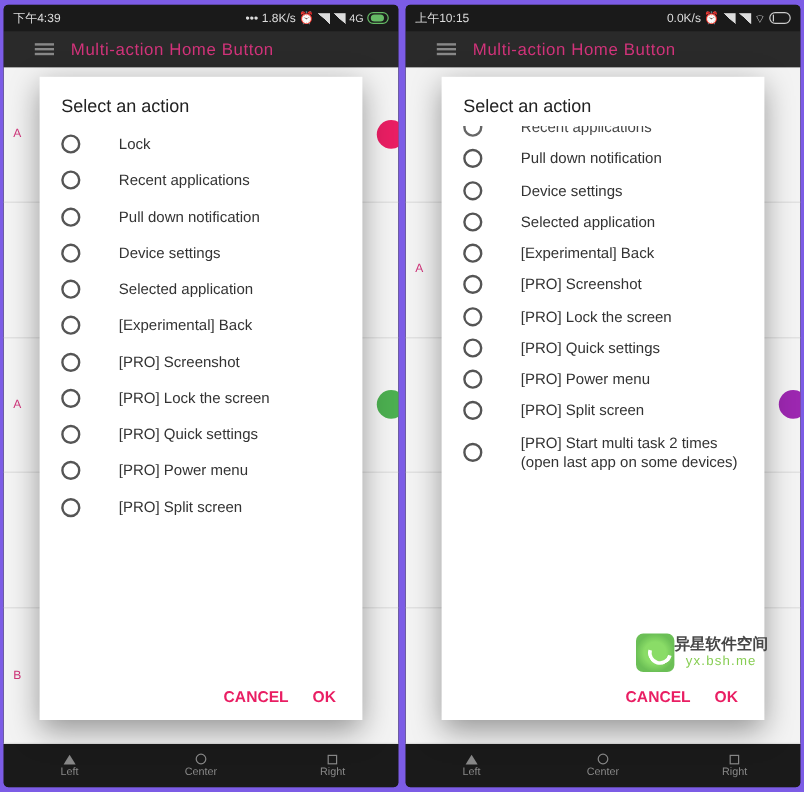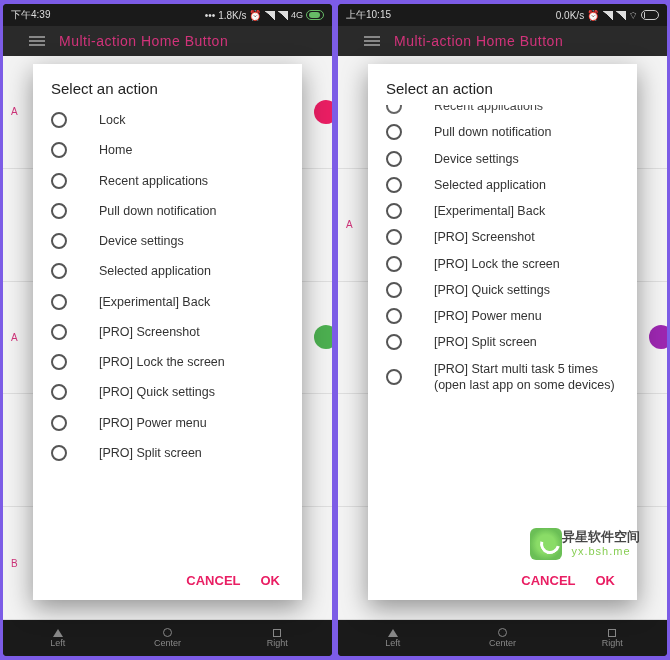--- a/index.html
+++ b/index.html
@@ -175,24 +175,20 @@
   </div>
   <div class="dialog">
     <div class="dialog-title">Select an action</div>
     <div class="dialog-list">
       <div class="radio-row">
           <span class="radio"></span>
           <span class="radio-label">Lock</span>
         </div>
       <div class="radio-row">
           <span class="radio"></span>
-          <span class="radio-label">Home</span>
-        </div>
-      <div class="radio-row">
-          <span class="radio"></span>
           <span class="radio-label">Recent applications</span>
         </div>
       <div class="radio-row">
           <span class="radio"></span>
           <span class="radio-label">Pull down notification</span>
         </div>
       <div class="radio-row">
           <span class="radio"></span>
           <span class="radio-label">Device settings</span>
         </div>
@@ -315,21 +311,21 @@
       <div class="radio-row tight">
           <span class="radio"></span>
           <span class="radio-label">[PRO] Power menu</span>
         </div>
       <div class="radio-row tight">
           <span class="radio"></span>
           <span class="radio-label">[PRO] Split screen</span>
         </div>
       <div class="radio-row tight">
           <span class="radio"></span>
-          <span class="radio-label">[PRO] Start multi task 5 times (open last app on some devices)</span>
+          <span class="radio-label">[PRO] Start multi task 2 times (open last app on some devices)</span>
         </div>
     </div>
     <div class="dialog-actions">
       <span>CANCEL</span>
       <span>OK</span>
     </div>
   </div>
   <div class="bottombar">
     <div class="seg">
         <span class="triangle"></span>

